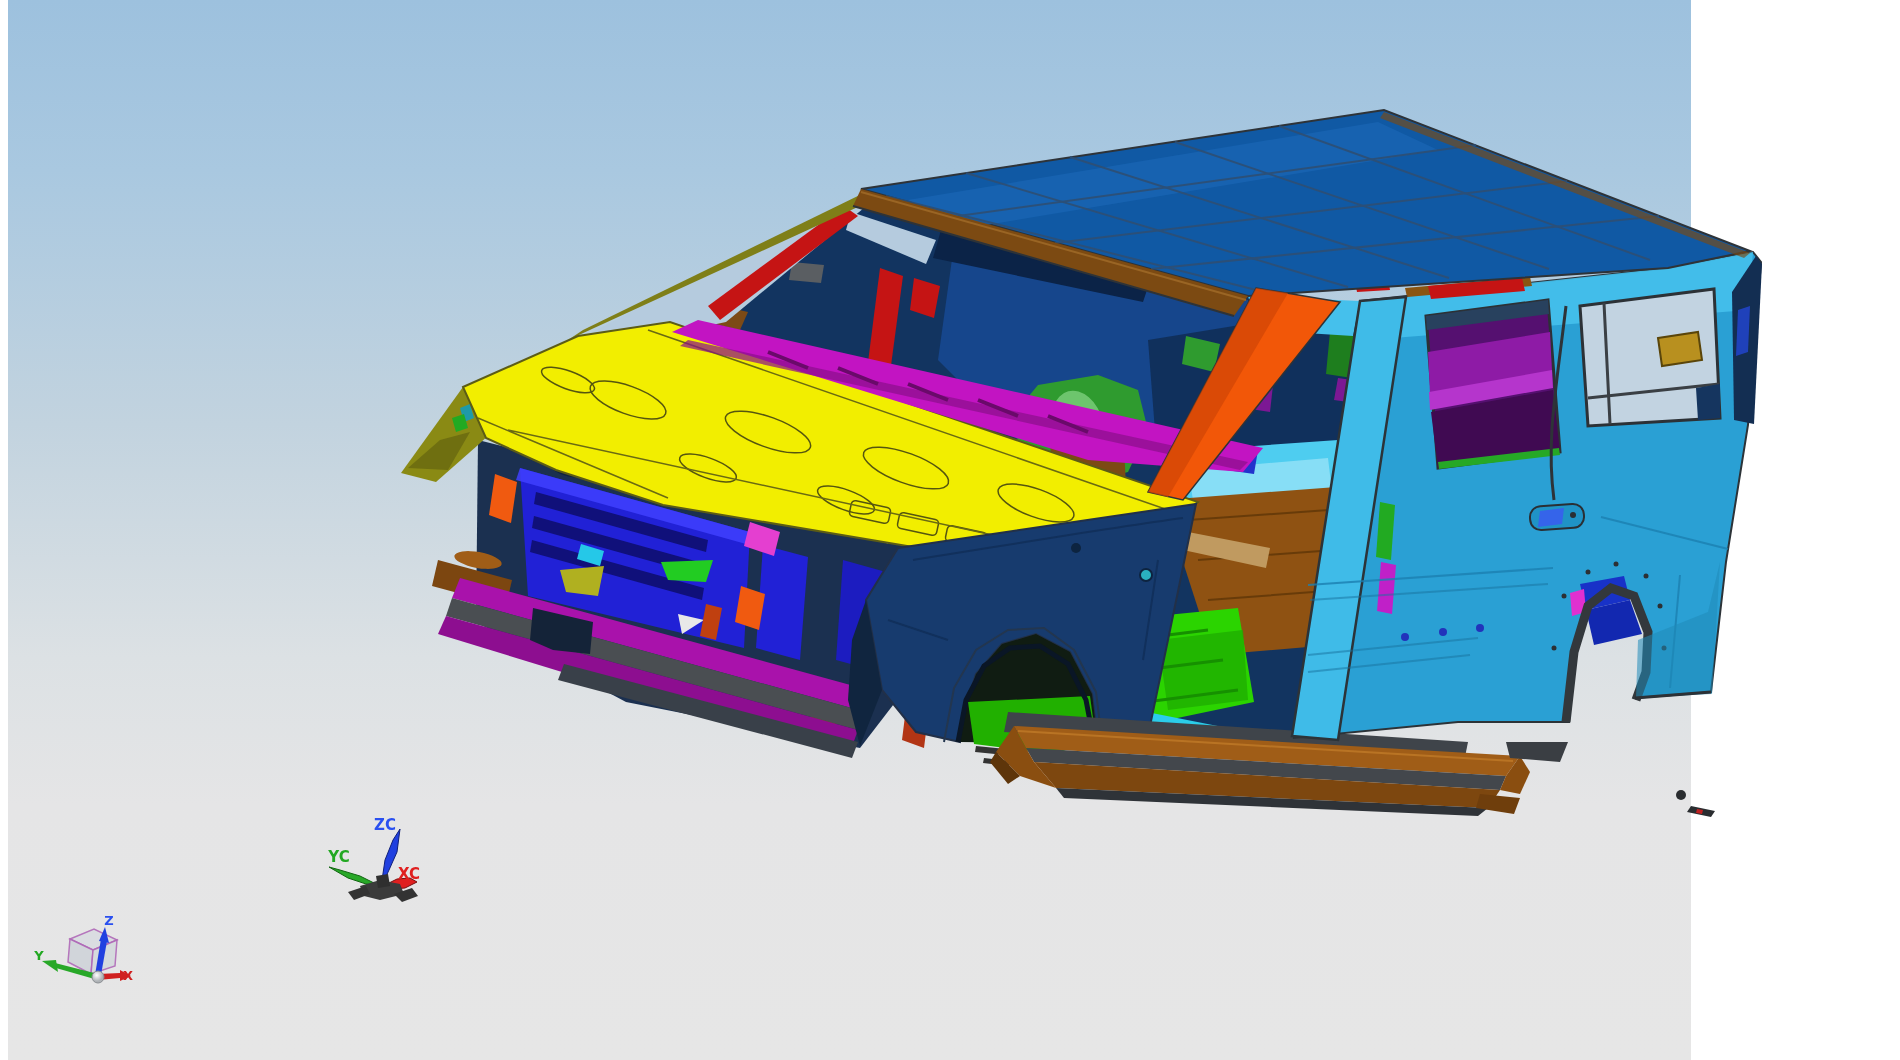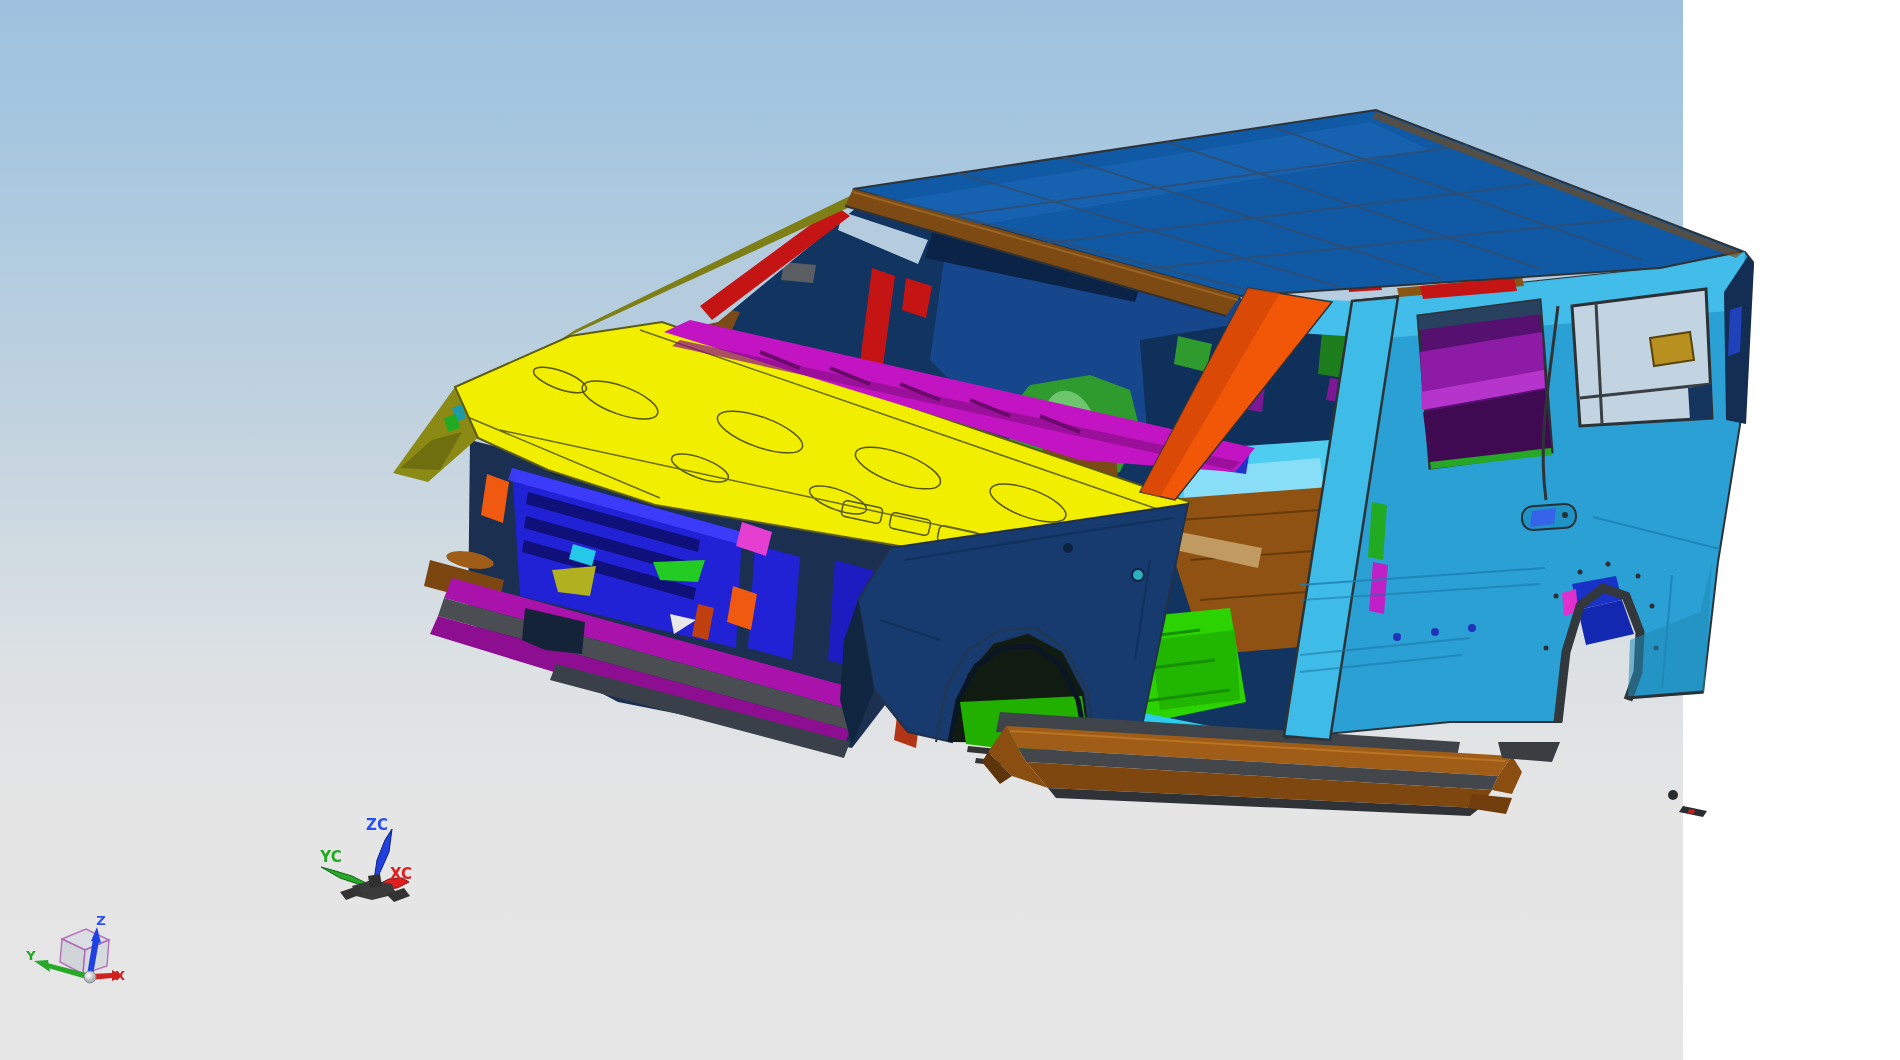--- a/index.html
+++ b/index.html
@@ -1,19 +1,20 @@
 <!DOCTYPE html>
 <html><head>
 <meta charset="utf-8">
 <style>
   html,body{margin:0;padding:0;}
   body{width:1900px;height:1060px;overflow:hidden;font-family:"DejaVu Sans",sans-serif;}
   .viewport{
     position:relative;width:1683px;height:1060px;
     background:linear-gradient(180deg,#9dc1de 0%,#a9c8e0 16%,#c2d3df 40%,#dce1e4 62%,#e5e5e6 76%,#e6e6e6 100%);
+    margin-left:8px;
   }
   .viewport svg{position:absolute;inset:0;display:block;}
   .lbl{font:bold 15px "DejaVu Sans",sans-serif;}
   .lbl2{font:bold 13px "DejaVu Sans",sans-serif;}
 </style>
 </head>
 <body>
 
 <div class="viewport">
 <svg width="1900" height="1060" viewBox="0 0 1900 1060">

